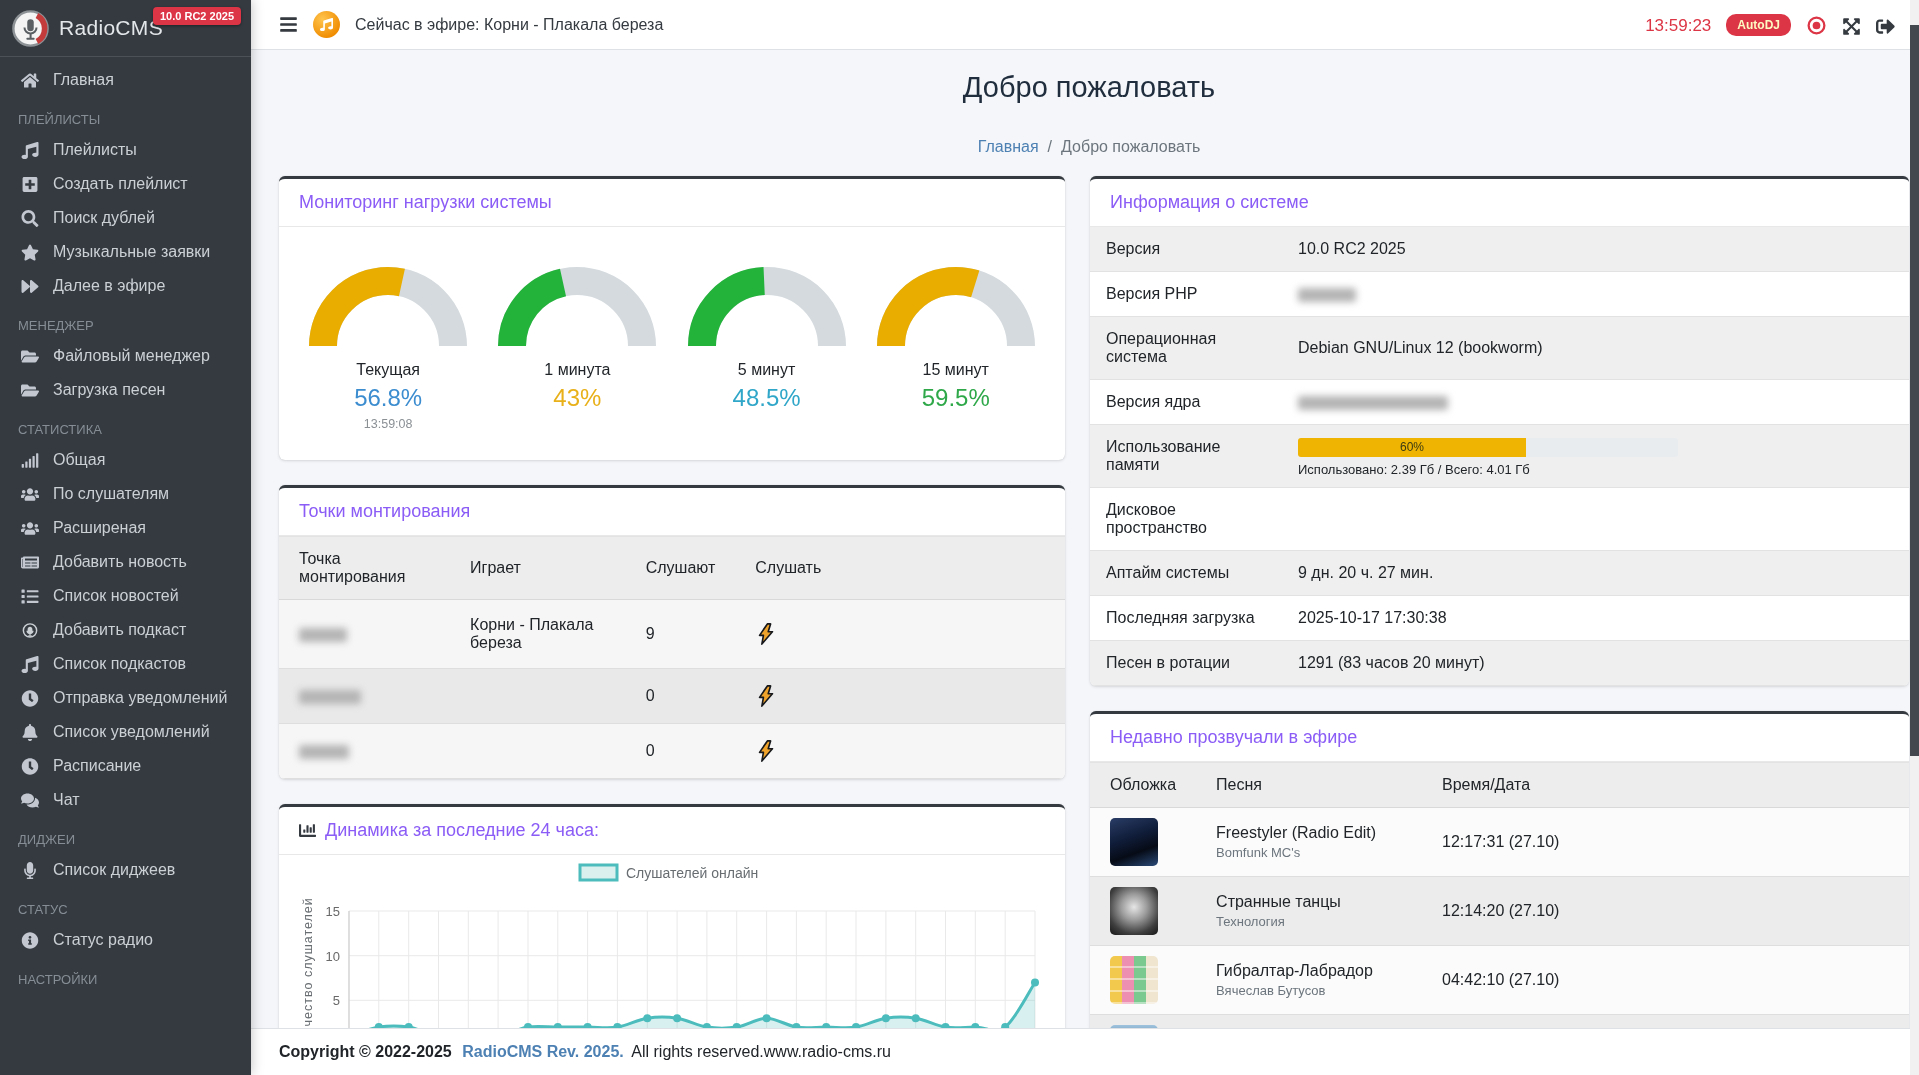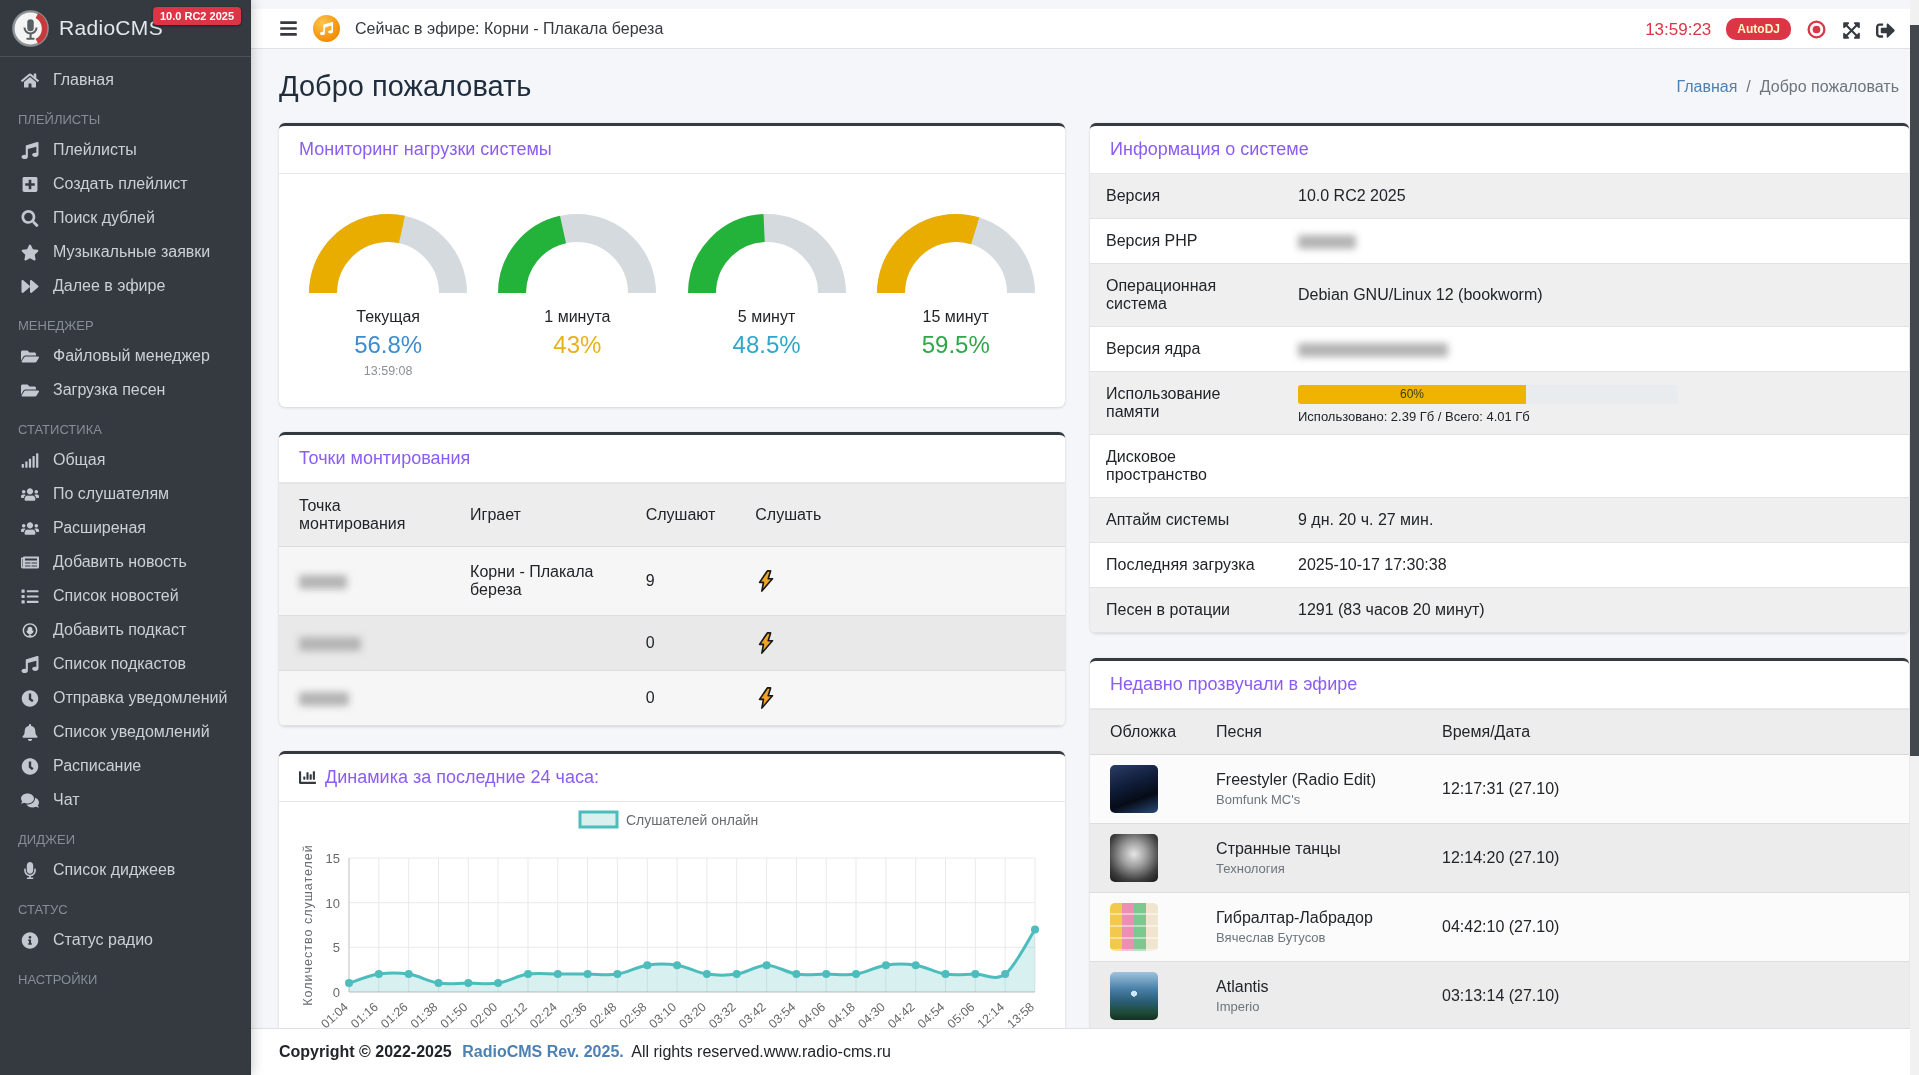--- a/index.html
+++ b/index.html
@@ -18,34 +18,34 @@
   .brand-text { font-size:21px; font-weight:300; color:#e4e7ea; letter-spacing:.3px; }
   .version-badge { position:absolute; right:10px; top:7px; background:#dc3545; color:#fff; font-size:11px; font-weight:700; padding:3px 7px; border-radius:4px; box-shadow:0 1px 3px rgba(0,0,0,.4); }
   .nav { padding:6px 0 0; }
   .nav-header { padding:15px 18px 6px; font-size:13px; color:#868d94; }
   .nav-item { display:flex; align-items:center; gap:12px; padding:8px 18px; font-size:16px; color:#cbd0d5; cursor:pointer; text-decoration:none; }
   .nav-icon { width:23px; display:flex; justify-content:center; }
   .nav-icon svg { width:18px; height:17px; fill:#c2c7d0; }
 
   
   .main { flex:1; display:flex; flex-direction:column; min-width:0; }
-  .topbar { height:40px; flex-shrink:0; background:#fff; border-bottom:1px solid #dee2e6; display:flex; align-items:center; gap:15px; padding:0 24px 0 28px;margin-top:9px; }
+  .topbar { height:50px; flex-shrink:0; background:#fff; border-bottom:1px solid #dee2e6; display:flex; align-items:center; gap:15px; padding:0 24px 0 28px; }
   .hamburger svg { width:19px; height:19px; fill:#343a40; display:block; }
   .np-icon { width:27px; height:27px; border-radius:50%; background:radial-gradient(circle at 35% 30%, #ffc44d, #f08c00 75%); display:flex; align-items:center; justify-content:center; flex-shrink:0; }
   .np-icon svg { width:13px; height:13px; fill:#fff; }
   .np-text { font-size:16px; color:#343a40; }
   .topbar-right { margin-left:auto; display:flex; align-items:flex-end; gap:15px; }
   .clock { color:#dc3545; font-size:17px; }
   .autodj { background:#dc3545; color:#fef9c3; font-size:12px; font-weight:700; padding:4px 11px; border-radius:10px; }
   .tb-icon svg { display:block; }
 
   .content { flex:1; padding:15px 10px 0 28px; overflow:hidden; }
-  .page-head { display:flex; align-items:center; justify-content:space-between; margin:6px 0 20px; padding-right:10px; }
+  .page-head { display:flex; align-items:center; justify-content:flex-start; margin:6px 0 20px; padding-right:10px;flex-direction:column; }
   .page-title { font-size:29px; font-weight:400; color:#1f2d3d; margin:0; }
-  .breadcrumb { font-size:16px; }
+  .breadcrumb { font-size:16px;margin-top:34px; }
   .crumb-link { color:#4d80b3; cursor:pointer; }
   .crumb-sep { color:#6c757d; margin:0 9px; }
   .crumb-current { color:#6c757d; }
 
   .columns { display:flex; gap:25px; align-items:flex-start; }
   .col-left { width:786px; flex-shrink:0; }
   .col-right { flex:1; min-width:0; }
 
   .card { background:#fff; border-top:3px solid #343a40; border-radius:6px; box-shadow:0 0 1px rgba(0,0,0,.15), 0 1px 3px rgba(0,0,0,.12); margin-bottom:25px; overflow:hidden; }
   .card-header { padding:13px 20px; font-size:18px; color:#8b5cf6; border-bottom:1px solid rgba(0,0,0,.09); display:flex; align-items:center; gap:9px; }

